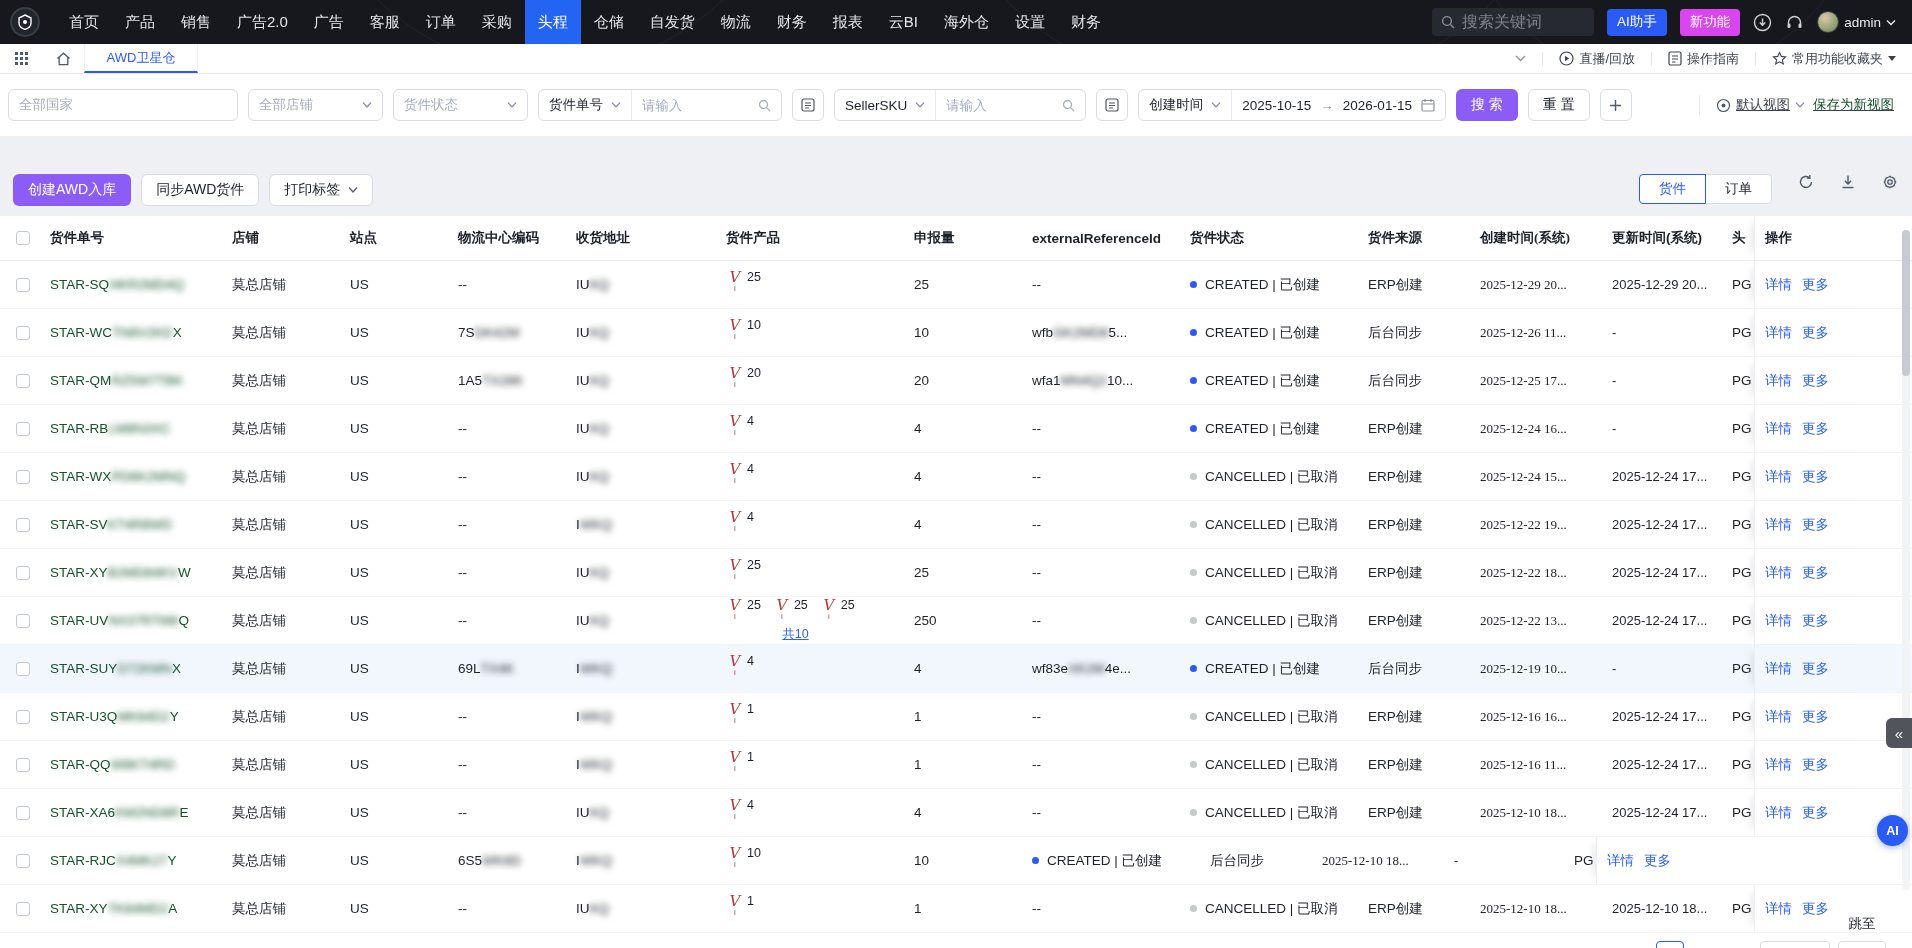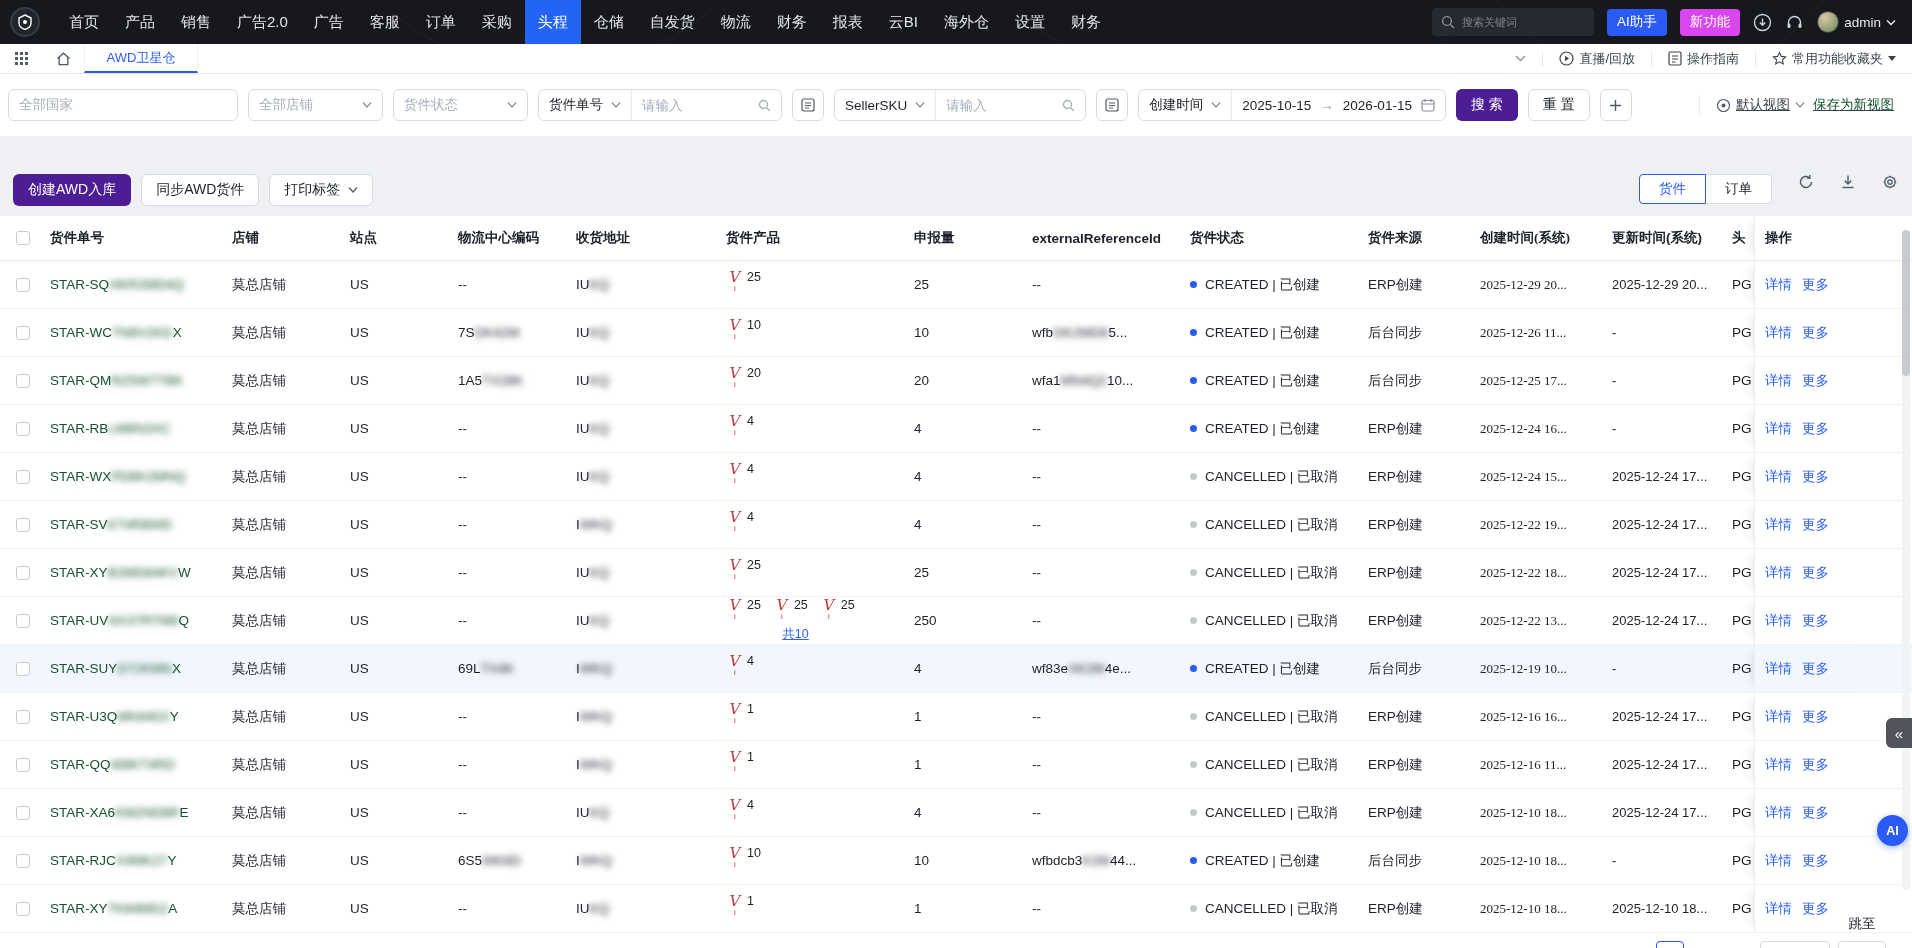--- a/index.html
+++ b/index.html
@@ -9,21 +9,21 @@
 
   
   .topnav { height:44px; background:#16181e; display:flex; align-items:center; position:relative; overflow:hidden; }
   .topnav .swirl { position:absolute; border:1px solid rgba(255,255,255,.05); border-radius:50%; pointer-events:none; }
   .logo { width:30px; height:30px; border-radius:50%; background:#23252c; border:2px solid #3b3e48; margin:0 16px 0 10px; display:flex; align-items:center; justify-content:center; flex-shrink:0; }
   .nav-menu { display:flex; align-items:stretch; height:44px; }
   .nav-item { color:#e3e5ea; font-size:15px; padding:0 13px; display:flex; align-items:center; cursor:pointer; white-space:nowrap; }
   .nav-item.active { background:#2364f2; color:#fff; }
   .nav-right { margin-left:auto; display:flex; align-items:center; gap:13px; padding-right:16px; z-index:1; }
   .nav-search { display:flex; align-items:center; gap:7px; background:#262931; border-radius:4px; height:28px; width:162px; padding:0 9px; color:#7e838d; }
-  .nav-search input { background:transparent; border:none; outline:none; color:#c6cad2; font-size:11px; width:110px; font-family:inherit; }
+  .nav-search input { background:transparent; border:none; outline:none; color:#c6cad2; font-size:16px; width:110px; font-family:inherit; }
   .nav-search input::placeholder { color:#7e838d; }
   .nav-btn { height:27px; padding:0 10px; border-radius:4px; color:#fff; font-size:13.5px; display:flex; align-items:center; cursor:pointer; white-space:nowrap; }
   .nav-btn.ai { background:#2b5bf6; }
   .nav-btn.new { background:#d946ef; }
   .nav-ico { color:#cdd1d8; }
   .avatar { width:22px; height:22px; border-radius:50%; background:radial-gradient(circle at 35% 30%, #d8c9a8, #8a9a6d 70%, #5e6e4a); border:1px solid #3b3e48; }
   .nav-user { color:#e9ebee; font-size:13.5px; display:flex; align-items:center; gap:5px; }
 
   
   .tabbar { height:30px; background:#fff; display:flex; align-items:stretch; border-bottom:1px solid #e7e9ee; }
@@ -37,21 +37,21 @@
   .filterbar { background:#fff; padding:15px 18px 15px 8px; display:flex; align-items:center; gap:10px; }
   .fld { height:32px; border:1px solid #d7dbe3; border-radius:6px; display:flex; align-items:center; justify-content:space-between; padding:8px 10px; color:#a7aebb; font-size:13.5px; background:#fff; cursor:pointer; white-space:nowrap; }
   .combo { display:flex; align-items:stretch; border:1px solid #d7dbe3; border-radius:6px; height:32px; background:#fff; }
   .combo .seg { display:flex; align-items:center; gap:8px; padding:0 10px; font-size:13.5px; cursor:pointer; white-space:nowrap; }
   .combo .segsep { width:1px; background:#e7eaef; }
   .combo input { border:none; outline:none; font-size:13.5px; width:108px; font-family:inherit; color:#1d2129; }
   .combo input::placeholder { color:#a7aebb; }
   .dark { color:#1d2129; }
   .sq-btn { width:32px; height:32px; border:1px solid #d7dbe3; border-radius:6px; background:#fff; display:flex; align-items:center; justify-content:center; color:#4e5969; cursor:pointer; }
   .btn { height:32px; border-radius:6px; display:flex; align-items:center; justify-content:center; font-size:14px; cursor:pointer; white-space:nowrap; }
-  .btn.primary { background:#4c1d95; color:#fff; padding:0 15px; }
+  .btn.primary { background:#8b5cf6; color:#fff; padding:0 15px; }
   .btn.plain { background:#fff; color:#1d2129; border:1px solid #d7dbe3; padding:0 14px; }
   .filter-right { margin-left:auto; display:flex; align-items:center; gap:8px; color:#3d424c; font-size:13.5px;text-decoration:underline; }
   .vdiv { width:1px; height:20px; background:#e7eaef; margin:0 8px; }
   .link { color:#14532d; cursor:pointer; text-decoration:none; }
 
   
   .actionbar { display:flex; align-items:flex-start; gap:10px; padding:10px 14px 0 13px;margin-top:28px; }
   .toggle { display:flex; margin-left:auto; }
   .toggle .t { height:30px; padding:0 19px; display:flex; align-items:center; background:#fff; border:1px solid #d7dbe3; font-size:13.5px; cursor:pointer; }
   .toggle .t:first-child { border-radius:4px 0 0 4px; }
@@ -994,25 +994,20 @@
                 <span class="thumb">
                   <span class="g1">V</span>
                   <span class="g2">i</span>
                 </span>
                 <span class="qty">10</span>
               </div>
             </div>
           </div>
         </div>
         <div class="td c-dec">10</div>
-        <div class="td c-ext">
-          <span>wfbdcb3</span>
-          <span class="blr">K2M</span>
-          <span>44...</span>
-        </div>
         <div class="td c-status">
           <span class="dot created"></span>
           <span>CREATED | 已创建</span>
         </div>
         <div class="td c-src">后台同步</div>
         <div class="td c-created">2025-12-10 18...</div>
         <div class="td c-updated">-</div>
         <div class="td c-head">PG</div>
         <div class="td c-action">
           <a class="act-link">详情</a>

